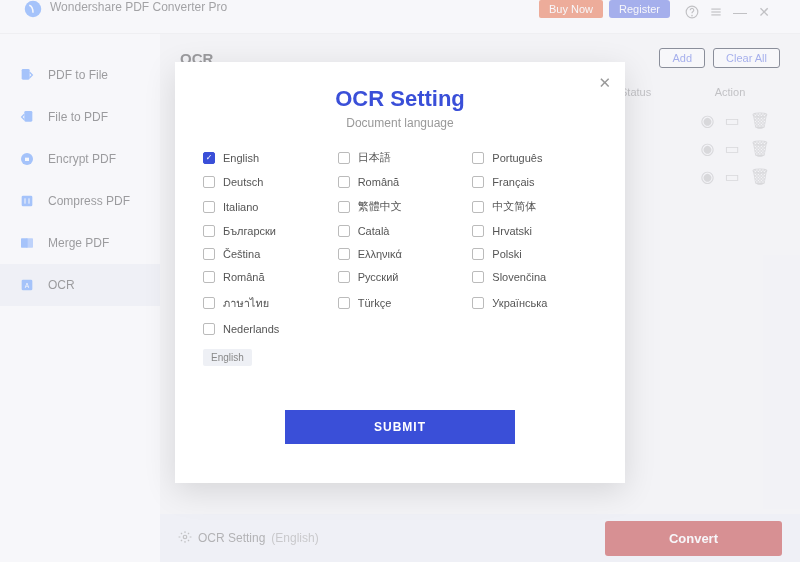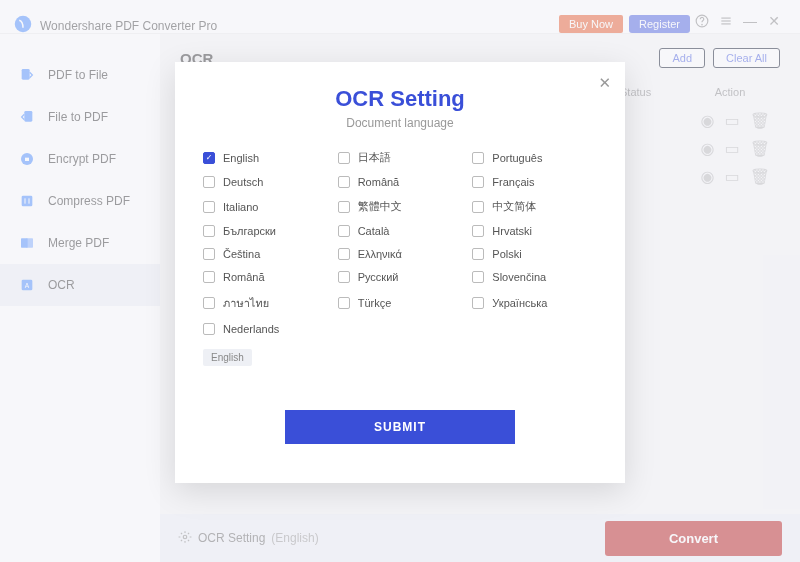--- a/index.html
+++ b/index.html
@@ -1,23 +1,23 @@
 <!DOCTYPE html>
 <html><head>
 <meta charset="utf-8">
 <style>
 * { margin: 0; padding: 0; box-sizing: border-box; font-family: -apple-system, BlinkMacSystemFont, "Segoe UI", Arial, sans-serif; }
 body { width: 800px; height: 562px; background: #f5f5f7; overflow: hidden; position: relative; }
 
 
-.titlebar { height: 34px; background: #fff; display: flex; align-items: flex-end; padding: 0 14px; border-bottom: 1px solid #eee; }
+.titlebar { height: 34px; background: #fff; display: flex; align-items: flex-start; padding: 0 24px; border-bottom: 1px solid #eee; }
 .logo { width: 18px; height: 18px; margin-right: 8px; }
 .product-name { font-size: 12px; color: #444; flex: 1; }
 .btn-buy { background: #e85a2a; color: #fff; font-size: 11px; padding: 3px 10px; border-radius: 2px; border: none; margin-right: 6px; cursor: pointer; }
-.btn-register { background: #4a5fe0; color: #fff; font-size: 11px; padding: 3px 10px; border-radius: 3px; border: none; cursor: pointer; }
+.btn-register { background: #4a5fe0; color: #fff; font-size: 11px; padding: 3px 10px; border-radius: 3px; border: none; margin-right: 10px; cursor: pointer; }
 .tb-icon { width: 24px; height: 24px; display: flex; align-items: center; justify-content: center; color: #888; font-size: 14px; cursor: pointer; }
 
 
 .main { display: flex; height: calc(100% - 34px); }
 .sidebar { width: 175px; background: #fff; padding-top: 20px; }
 .side-item { display: flex; align-items: center; padding: 12px 18px; font-size: 12px; color: #333; cursor: pointer; }
 .side-item.active { background: #eef0f5; }
 .side-icon { width: 18px; height: 18px; margin-right: 12px; display: flex; align-items: center; justify-content: center; }
 
 .content { flex: 1; padding: 14px 20px; position: relative; }

